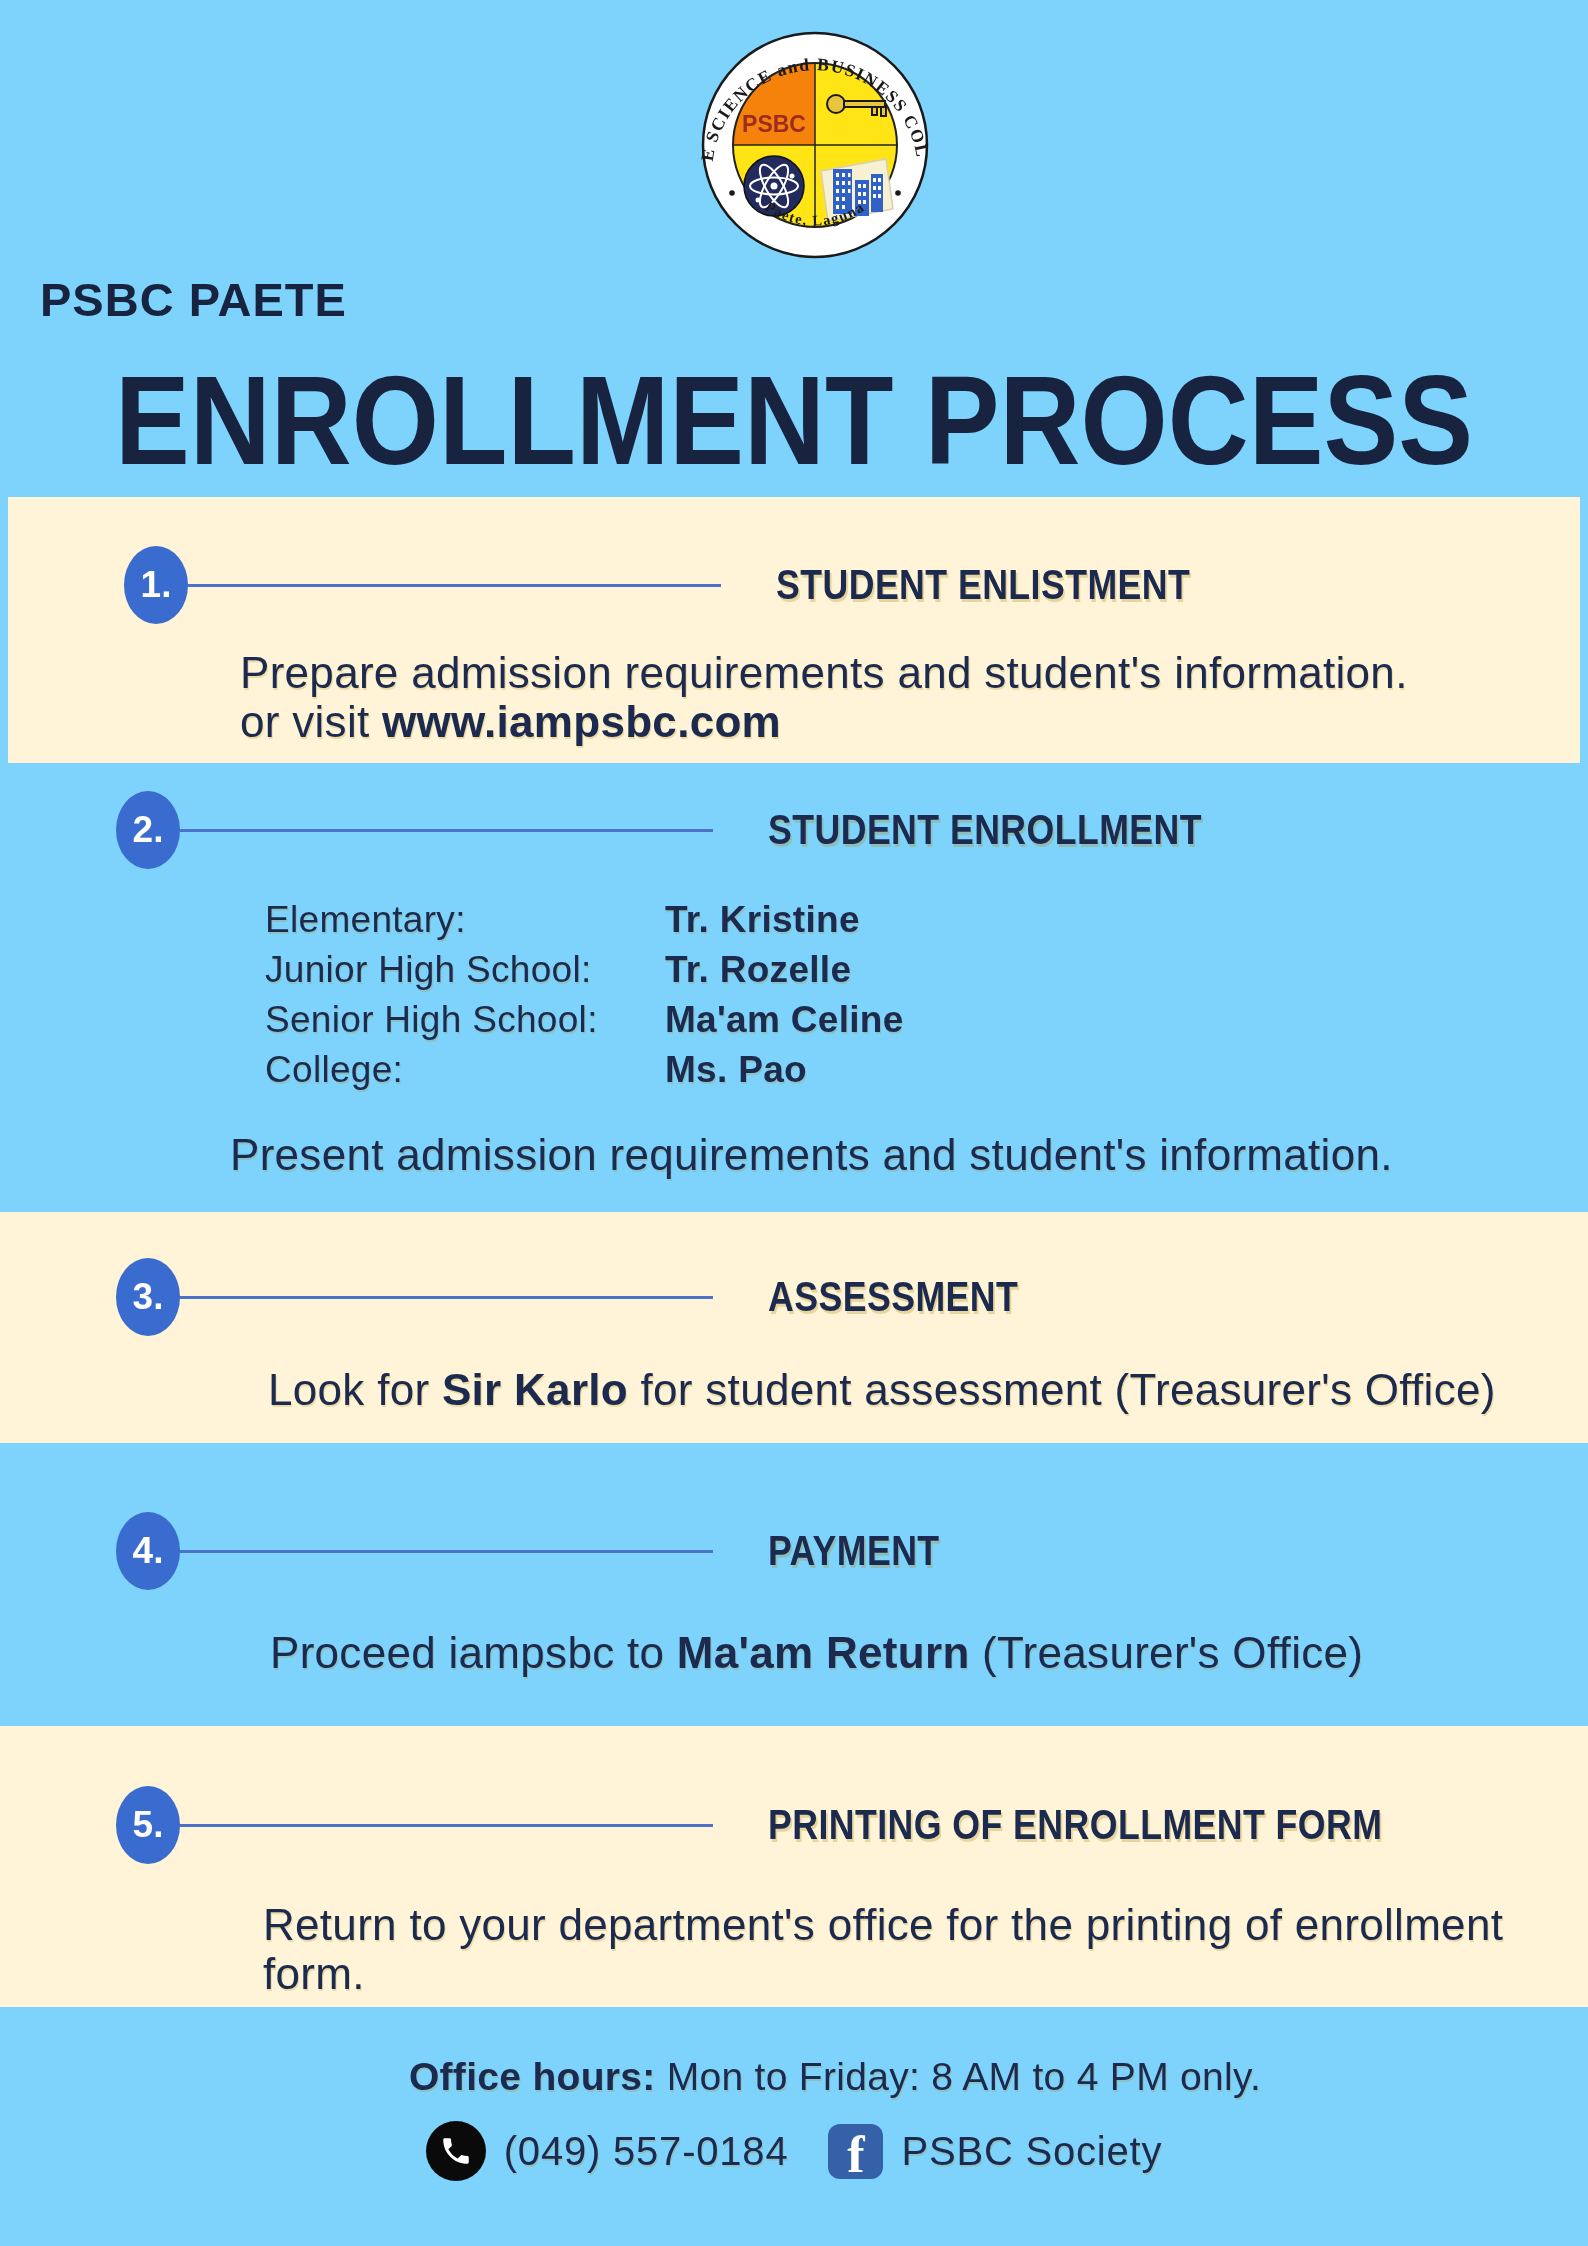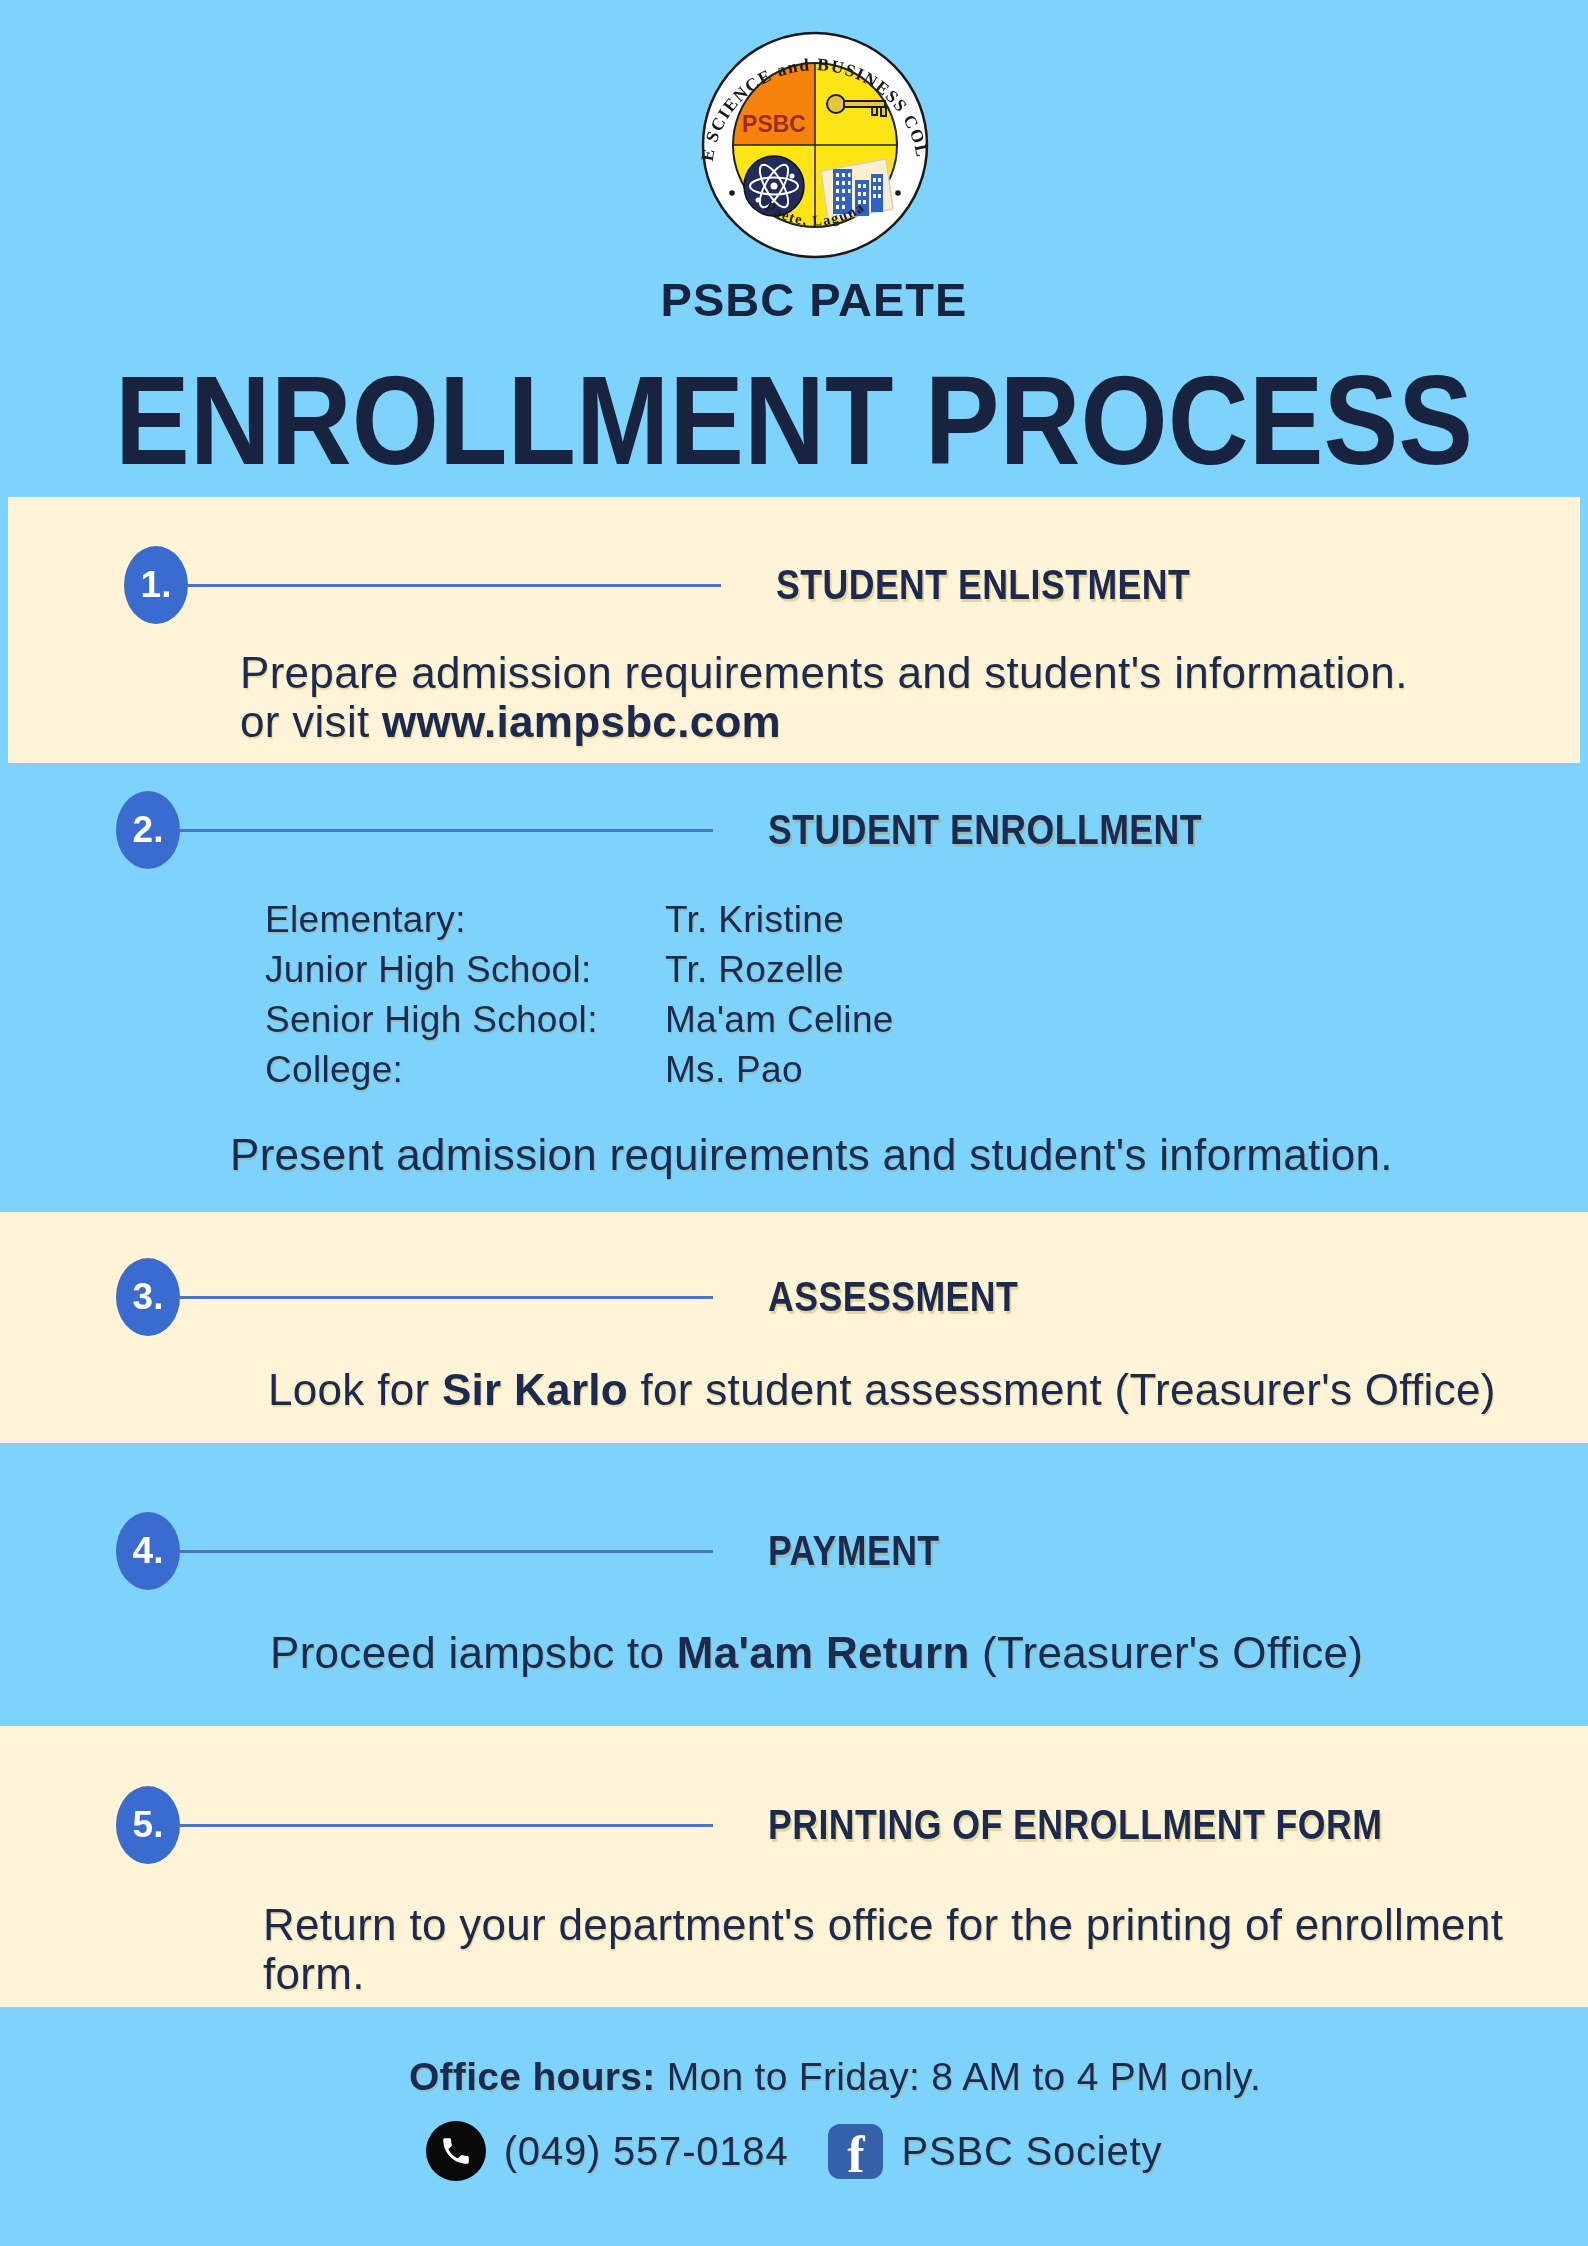--- a/index.html
+++ b/index.html
@@ -10,21 +10,21 @@
   .band-header { height:497px; position:relative; }
   .card-step1  { height:266px; margin:0 8px; background:#FFF4D8; }
   .band-step2  { height:449px; }
   .band-step3  { height:231px; background:#FFF4D8; }
   .band-step4  { height:283px; }
   .band-step5  { height:281px; background:#FFF4D8; }
   .band-footer { height:239px; }
 
   
   .logo-wrap { position:absolute; left:700px; top:30px; width:230px; height:230px; }
-  .brand { position:absolute; top:272px; left:0; width:100%; text-align:center; padding-left:40px;
+  .brand { position:absolute; top:272px; left:0; width:100%; padding-left:40px;
            font-size:47px; font-weight:700; letter-spacing:1px; color:#17233F; }
   .big-title { position:absolute; top:348px; left:0; width:100%; text-align:center;
                font-size:126px; font-weight:700; white-space:nowrap; color:#17233F;
                transform:scaleX(0.89); letter-spacing:0px; }
 
   
   .step-row { display:flex; align-items:center; padding-left:116px; }
   .step-num { flex:none; width:64px; height:78px; border-radius:50%; background:#3A6BCE;
               display:flex; align-items:center; justify-content:center;
               color:#FFFFFF; font-size:37px; font-weight:700; }
@@ -36,21 +36,21 @@
   .body-text { font-size:44px; line-height:49px; letter-spacing:0.3px; color:#1B2A4E;
                text-shadow:1px 2px 0 rgba(180,140,20,0.25); }
   .b { font-weight:700; }
 
   .pt-step1 { padding-top:49px; } .card-step1 .body-text { margin-top:24px; padding-left:232px; }
   .pt-step2 { padding-top:28px; }
   .contact-list { margin-top:26px; padding-left:265px; }
   .contact-row { display:flex; font-size:37px; line-height:50px; letter-spacing:0.3px;
                  text-shadow:1px 2px 0 rgba(180,140,20,0.25); }
   .contact-label { width:400px; }
-  .contact-name { font-weight:400; }
+  .contact-name { font-weight:700; }
   .band-step2 .after-list { margin-top:35px; padding-left:230px; }
   .pt-step3 { padding-top:46px; } .band-step3 .body-text { margin-top:29px; padding-left:268px; }
   .pt-step4 { padding-top:69px; } .band-step4 .body-text { margin-top:38px; padding-left:270px; }
   .pt-step5 { padding-top:60px; } .band-step5 .body-text { margin-top:36px; padding-left:263px; }
 
   
   .office-hours { margin-top:48px; text-align:center; padding-left:82px; font-size:39px;
                   letter-spacing:0.3px; text-shadow:1px 2px 0 rgba(180,140,20,0.25); }
   .contact-strip { margin-top:22px; display:flex; align-items:center; justify-content:center; gap:18px; }
   .phone-badge { width:60px; height:60px; border-radius:50%; background:#0A0A0A;

